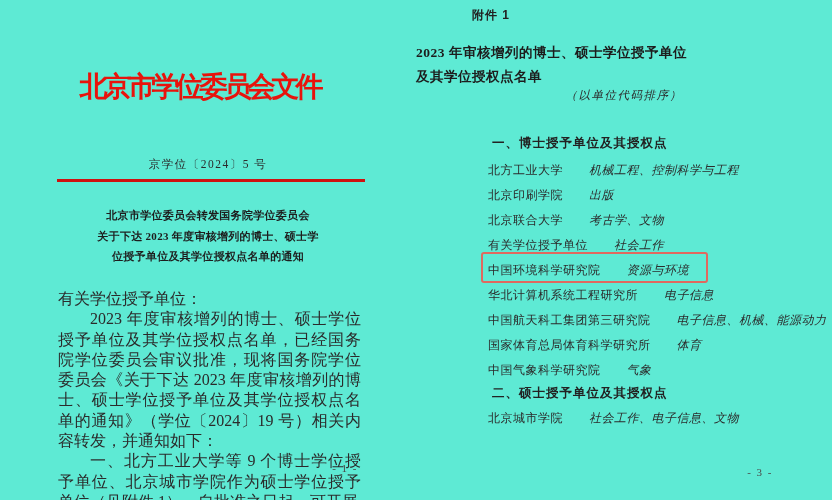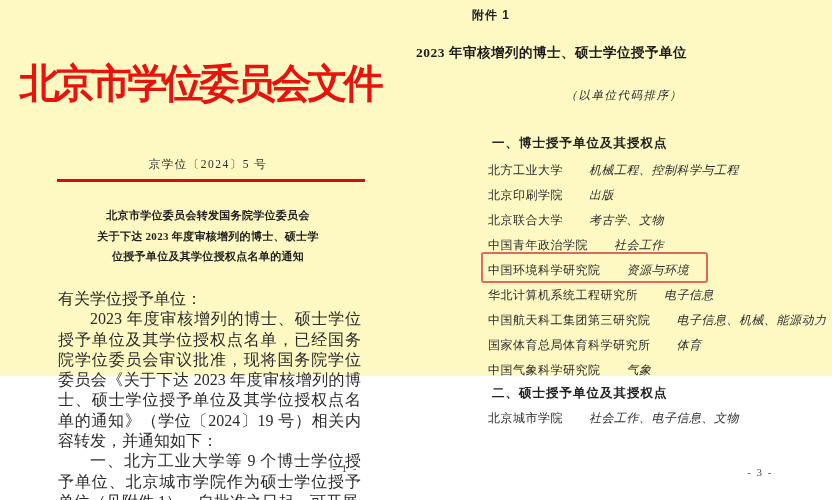--- a/index.html
+++ b/index.html
@@ -1,27 +1,27 @@
 <!DOCTYPE html>
 <html><head>
 <meta charset="utf-8">
 <style>
   html,body{margin:0;padding:0;background:#ffffff;}
   .canvas{
     position:relative;width:832px;height:500px;background:#ffffff;overflow:hidden;
     font-family:"Liberation Serif","DejaVu Serif",serif;color:#2b2b2b;
   }
-  .page{position:absolute;top:0;width:416px;height:376px;background:#fef9c3;}
+  .page{position:absolute;top:0;width:416px;height:500px;background:#5eead4;}
   .page-left{left:0;}
   .page-right{left:416px;}
 
   
   .red-head{
-    position:absolute;top:56px;left:0;right:17px;margin:0;text-align:center;
-    font-size:40px;font-weight:700;letter-spacing:-4px;color:#e8130c;
+    position:absolute;top:56px;left:0;right:17px;margin:12px;text-align:center;
+    font-size:28px;font-weight:700;letter-spacing:-4px;color:#e8130c;
     font-family:"Liberation Serif","DejaVu Serif",serif;white-space:nowrap;
   }
   .doc-no{
     position:absolute;top:157px;left:0;right:0;text-align:center;
     font-size:11.5px;letter-spacing:1.5px;color:#2b2b2b;
   }
   .red-rule{
     position:absolute;top:179px;left:57px;width:308px;height:2.5px;
     background:#cf1110;
   }
@@ -102,41 +102,42 @@
     </div>
 
     <div class="pagenum pn-left">- 1 -</div>
   </section>
 
   <section class="page page-right">
     <div class="attach">附件 1</div>
 
     <div class="r-title">
       <div>2023 年审核增列的博士、硕士学位授予单位</div>
+      <div>及其学位授权点名单</div>
     </div>
 
     <div class="r-sub">（以单位代码排序）</div>
 
     <div class="sec-head sec1">一、博士授予单位及其授权点</div>
 
     <div class="list list1">
       <div class="row">
         <span class="unit">北方工业大学</span>
         <span class="progs">机械工程、控制科学与工程</span>
       </div>
       <div class="row">
         <span class="unit">北京印刷学院</span>
         <span class="progs">出版</span>
       </div>
       <div class="row">
         <span class="unit">北京联合大学</span>
         <span class="progs">考古学、文物</span>
       </div>
       <div class="row">
-        <span class="unit">中国青年政治学院</span>
+        <span class="unit">有关学位授予单位</span>
         <span class="progs">社会工作</span>
       </div>
       <div class="row">
         <span class="unit">中国环境科学研究院</span>
         <span class="progs">资源与环境</span>
       </div>
       <div class="row">
         <span class="unit">华北计算机系统工程研究所</span>
         <span class="progs">电子信息</span>
       </div>

